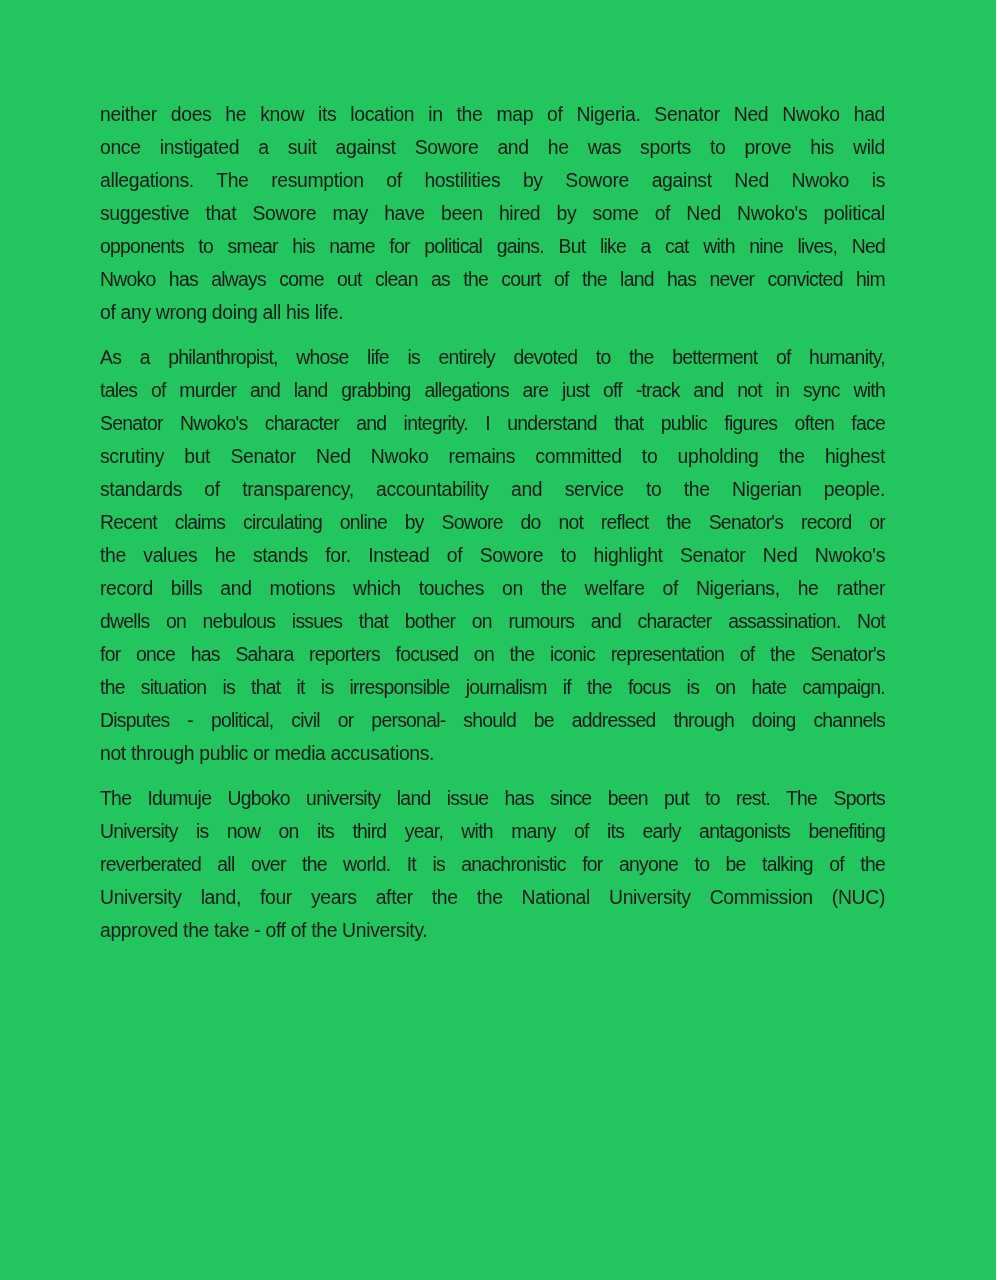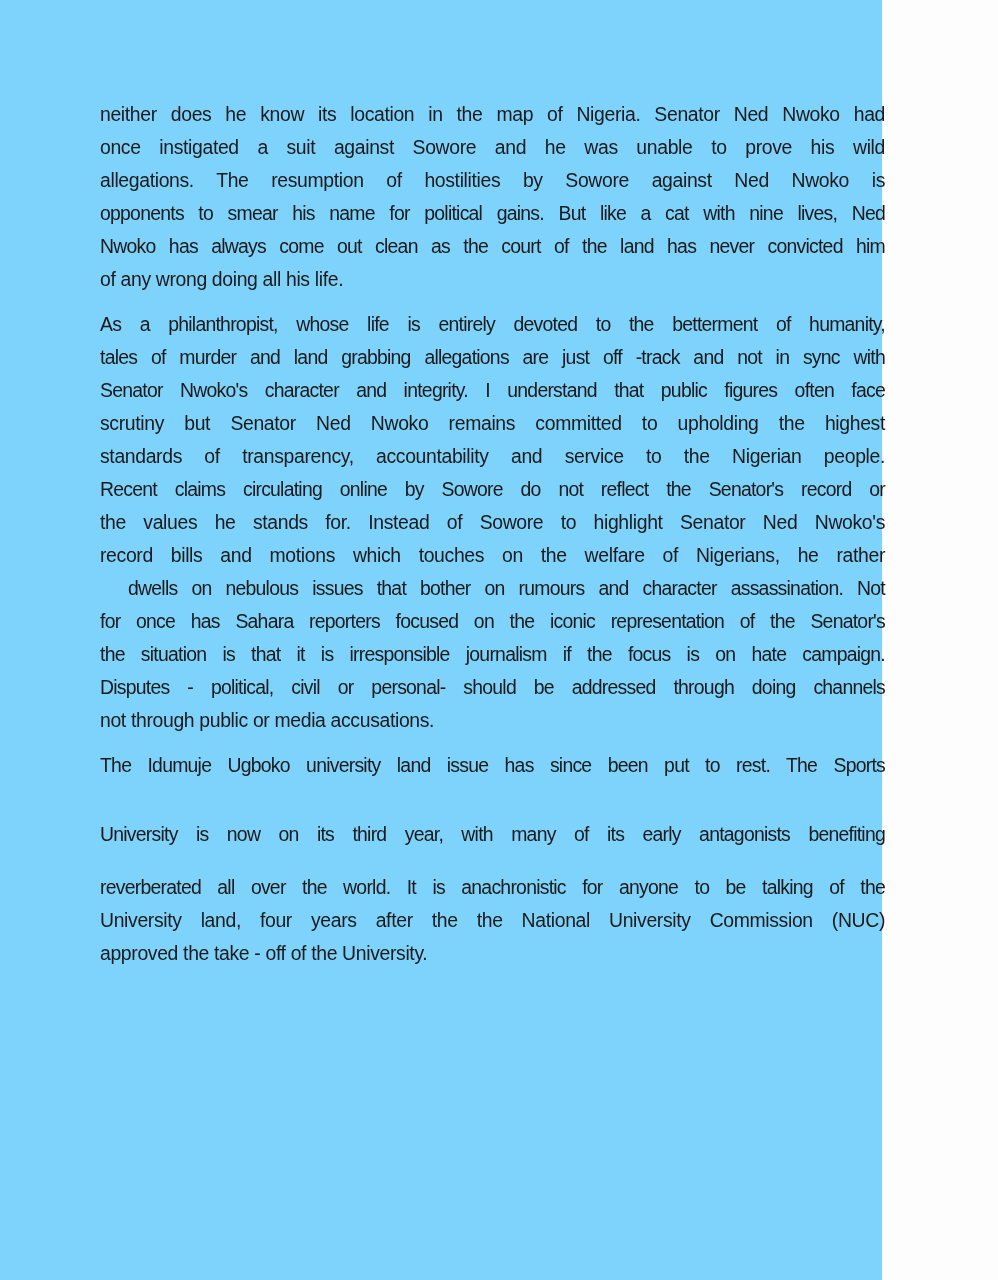--- a/index.html
+++ b/index.html
@@ -11,23 +11,23 @@
       width: 998px;
       height: 1280px;
       position: relative;
       overflow: hidden;
       background: #fdfdfd;
     }
     .page {
       position: absolute;
       left: 0;
       top: 0;
-      width: 882px;
+      width: 996px;
       height: 1280px;
-      background: #7dd3fc;
+      background: #22c55e;
     }
     .body-text {
       position: absolute;
       left: 100px;
       top: 98px;
       width: 785px;
       font-family: "Liberation Sans", sans-serif;
       font-size: 19.4px;
       color: #1a1a1a;
       letter-spacing: -0.35px;
@@ -53,45 +53,46 @@
     }
   </style>
 </head>
 <body>
 
 <div class="page">
   <div class="body-text">
 
     <div class="para">
       <span class="line" style="display: block;">neither does he know its location in the map of Nigeria. Senator Ned Nwoko had</span>
-      <span class="line" style="display: block;">once instigated a suit against Sowore and he was unable to prove his wild</span>
+      <span class="line" style="display: block;">once instigated a suit against Sowore and he was sports to prove his wild</span>
       <span class="line" style="display: block;">allegations. The resumption of hostilities by Sowore against Ned Nwoko is</span>
+      <span class="line" style="display: block;">suggestive that Sowore may have been hired by some of Ned Nwoko's political</span>
       <span class="line tight" style="display: block;">opponents to smear his name for political gains. But like a cat with nine lives, Ned</span>
       <span class="line tight" style="display: block;">Nwoko has always come out clean as the court of the land has never convicted him</span>
       <span class="line last" style="display: block;">of any wrong doing all his life.</span>
     </div>
 
     <div class="para">
       <span class="line tight" style="display: block;">As a philanthropist, whose life is entirely devoted to the betterment of humanity,</span>
       <span class="line tight" style="display: block;">tales of murder and land grabbing allegations are just off -track and not in sync with</span>
       <span class="line tight" style="display: block;">Senator Nwoko's character and integrity. I understand that public figures often face</span>
       <span class="line" style="display: block;">scrutiny but Senator Ned Nwoko remains committed to upholding the highest</span>
       <span class="line" style="display: block;">standards of transparency, accountability and service to the Nigerian people.</span>
       <span class="line tight" style="display: block;">Recent claims circulating online by Sowore do not reflect the Senator's record or</span>
       <span class="line" style="display: block;">the values he stands for. Instead of Sowore to highlight Senator Ned Nwoko's</span>
       <span class="line" style="display: block;">record bills and motions which touches on the welfare of Nigerians, he rather</span>
-      <span class="line tight" style="display: block; margin-left: 28px;">dwells on nebulous issues that bother on rumours and character assassination. Not</span>
+      <span class="line tight" style="display: block;">dwells on nebulous issues that bother on rumours and character assassination. Not</span>
       <span class="line tight" style="display: block;">for once has Sahara reporters focused on the iconic representation of the Senator's</span>
       <span class="line tight" style="display: block;">the situation is that it is irresponsible journalism if the focus is on hate campaign.</span>
       <span class="line tight" style="display: block;">Disputes - political, civil or personal- should be addressed through doing channels</span>
       <span class="line last" style="display: block;">not through public or media accusations.</span>
     </div>
 
     <div class="para">
       <span class="line tight" style="display: block;">The Idumuje Ugboko university land issue has since been put to rest. The Sports</span>
-      <span class="line tight" style="display: block; margin-top: 36px;">University is now on its third year, with many of its early antagonists benefiting</span>
-      <span class="line tight" style="display: block; margin-top: 20px;">reverberated all over the world. It is anachronistic for anyone to be talking of the</span>
+      <span class="line tight" style="display: block;">University is now on its third year, with many of its early antagonists benefiting</span>
+      <span class="line tight" style="display: block;">reverberated all over the world. It is anachronistic for anyone to be talking of the</span>
       <span class="line" style="display: block;">University land, four years after the the National University Commission (NUC)</span>
       <span class="line last" style="display: block; text-align: right;">approved the take - off of the University.</span>
     </div>
 
   </div>
 </div>
 
 </body></html>

